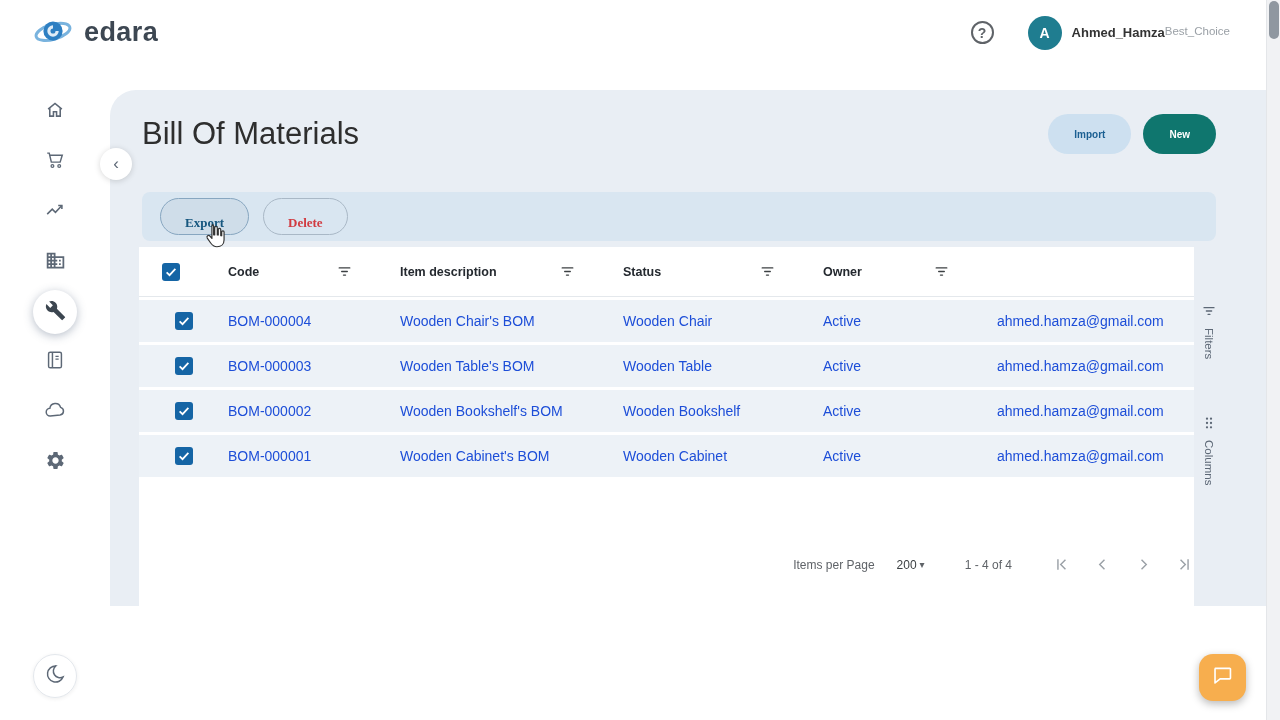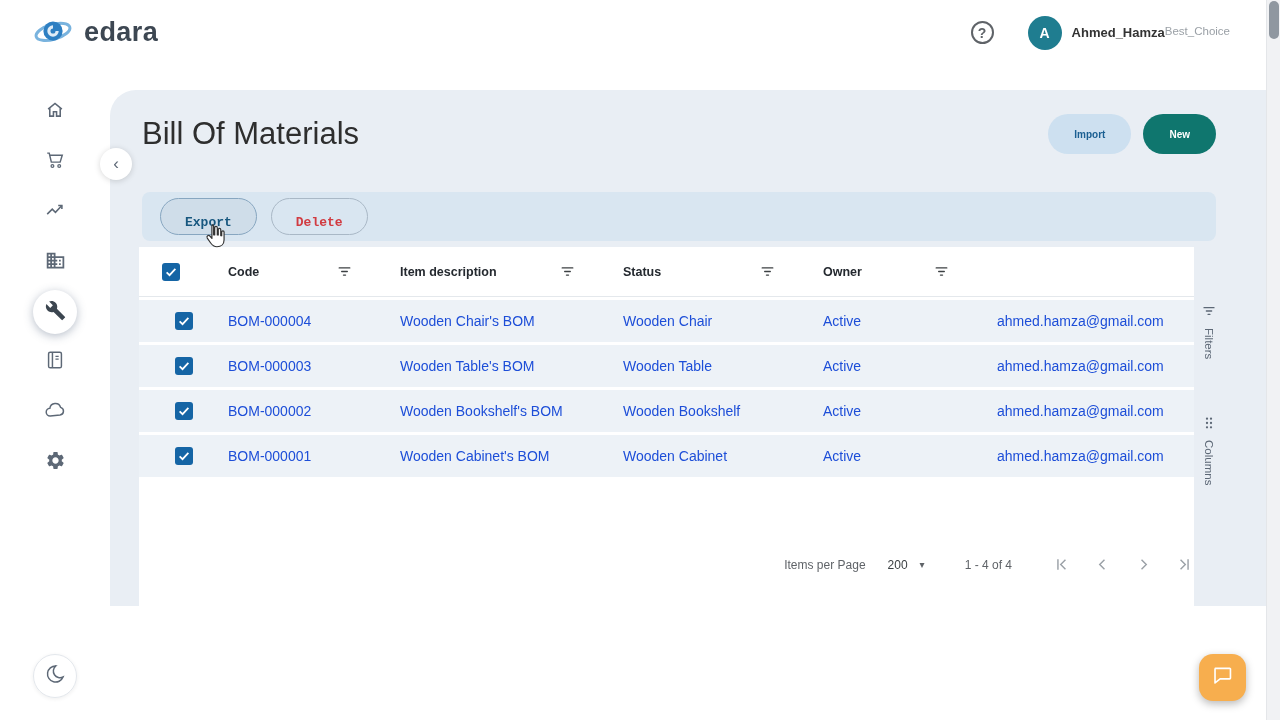--- a/index.html
+++ b/index.html
@@ -41,21 +41,21 @@
                  align-items:center; justify-content:space-between; }
   .page-title { font-size:31px; font-weight:500; color:#2e2e2e; }
   .header-actions { display:flex; gap:12px; }
   .btn { height:40px; border:none; border-radius:20px; padding:0 26px; font-family:inherit;
          font-size:10px; font-weight:700; cursor:pointer; }
   .btn-import { background:#cde0f0; color:#1a5f92; }
   .btn-new { background:#0f766e; color:#ffffff; }
 
   .toolbar { position:absolute; left:32px; top:102px; width:1074px; height:49px; background:#d9e6f1;
              border-radius:8px; display:flex; align-items:center; gap:14px; padding-left:18px; }
-  .chip { height:37px; border-radius:19px; padding:16px 24px; font-family:Liberation Mono, monospace; font-size:13px;
+  .chip { height:37px; border-radius:19px; padding:16px 24px; font-family:Liberation Serif, serif; font-size:13px;
           font-weight:600; cursor:pointer; }
   .chip-export { border:1px solid #87a6c0; color:#17577f; background:#cfdde9; }
   .chip-delete { border:1px solid #a9b8c6; color:#d13b41; background:transparent; }
 
   
   .table-card { position:absolute; left:29px; top:157px; width:1055px; bottom:0; background:#ffffff; }
   .grid-cols { display:grid; grid-template-columns:64px 172px 223px 200px 174px 1fr; align-items:center; }
   .thead { height:50px; border-bottom:1px solid #e4e8ec; background:#fff; }
   .th { display:flex; align-items:center; justify-content:space-between;
         padding:0 22px 0 25px; font-size:12.5px; font-weight:700; color:#24292f; }
@@ -69,21 +69,21 @@
 
   
   .side-tabs { position:absolute; left:1086px; top:157px; width:26px; display:flex; flex-direction:column;
                align-items:center; padding-top:56px; gap:56px; }
   .side-tab { display:flex; flex-direction:column; align-items:center; gap:5px; color:#5d6876; cursor:pointer; }
   .vlabel { writing-mode:vertical-rl; font-size:11.5px; color:#5d6876; }
 
   
   .pagination { position:absolute; left:0; right:0; bottom:32px; display:flex; align-items:center;
                 justify-content:flex-end; font-size:12px; color:#5f6368; }
-  .page-size { margin-left:22px; display:flex; align-items:center; gap:12px; cursor:pointer; color:#3c4043; }
+  .page-size { margin-left:22px; display:flex; align-items:center; gap:3px; cursor:pointer; color:#3c4043; }
   .caret { font-size:10px; color:#5f6368; }
   .range { margin-left:40px; color:#5f6368; }
   .nav-btns { margin-left:40px; display:flex; gap:22px; }
   .nav-btn { color:#9aa0a6; display:flex; cursor:pointer; }
 
   
   .fab { position:absolute; right:34px; bottom:19px; width:47px; height:47px; border-radius:14px;
          background:#f7ae4e; display:flex; align-items:center; justify-content:center;
          box-shadow:0 3px 9px rgba(0,0,0,.28); z-index:30; cursor:pointer; }
   .scrollbar { position:absolute; right:0; top:0; width:14px; height:720px; background:#f1f2f4;

